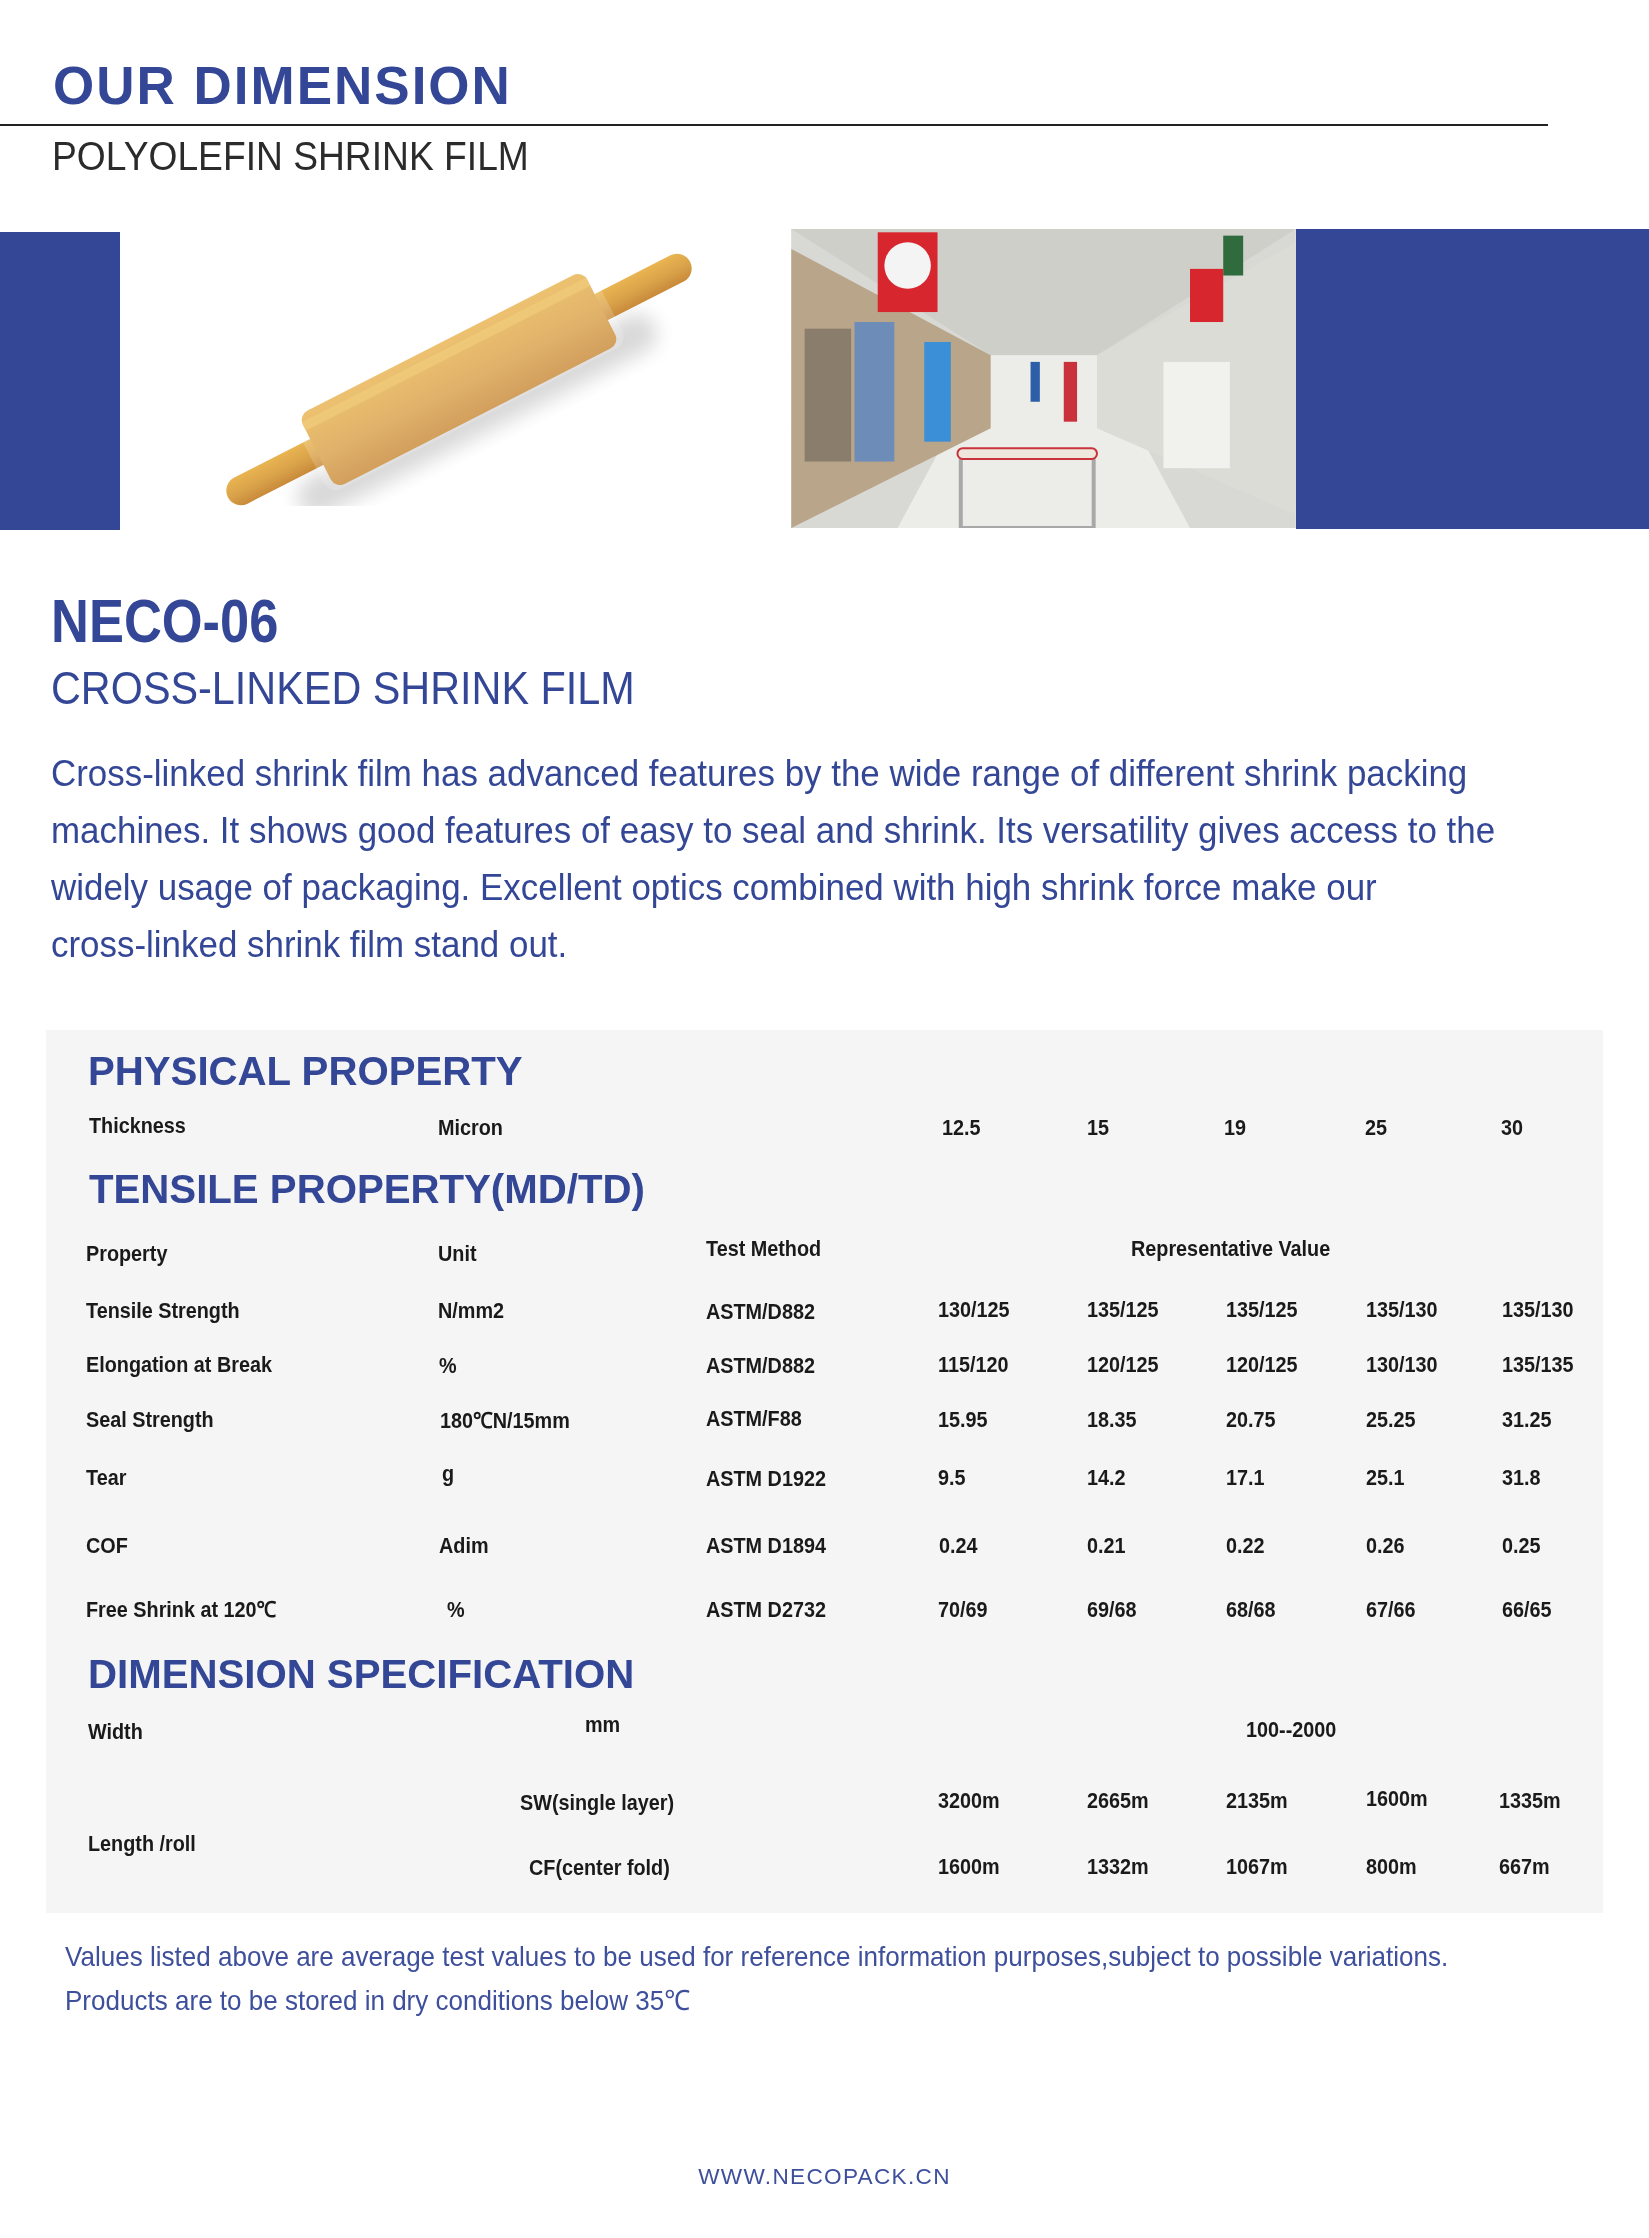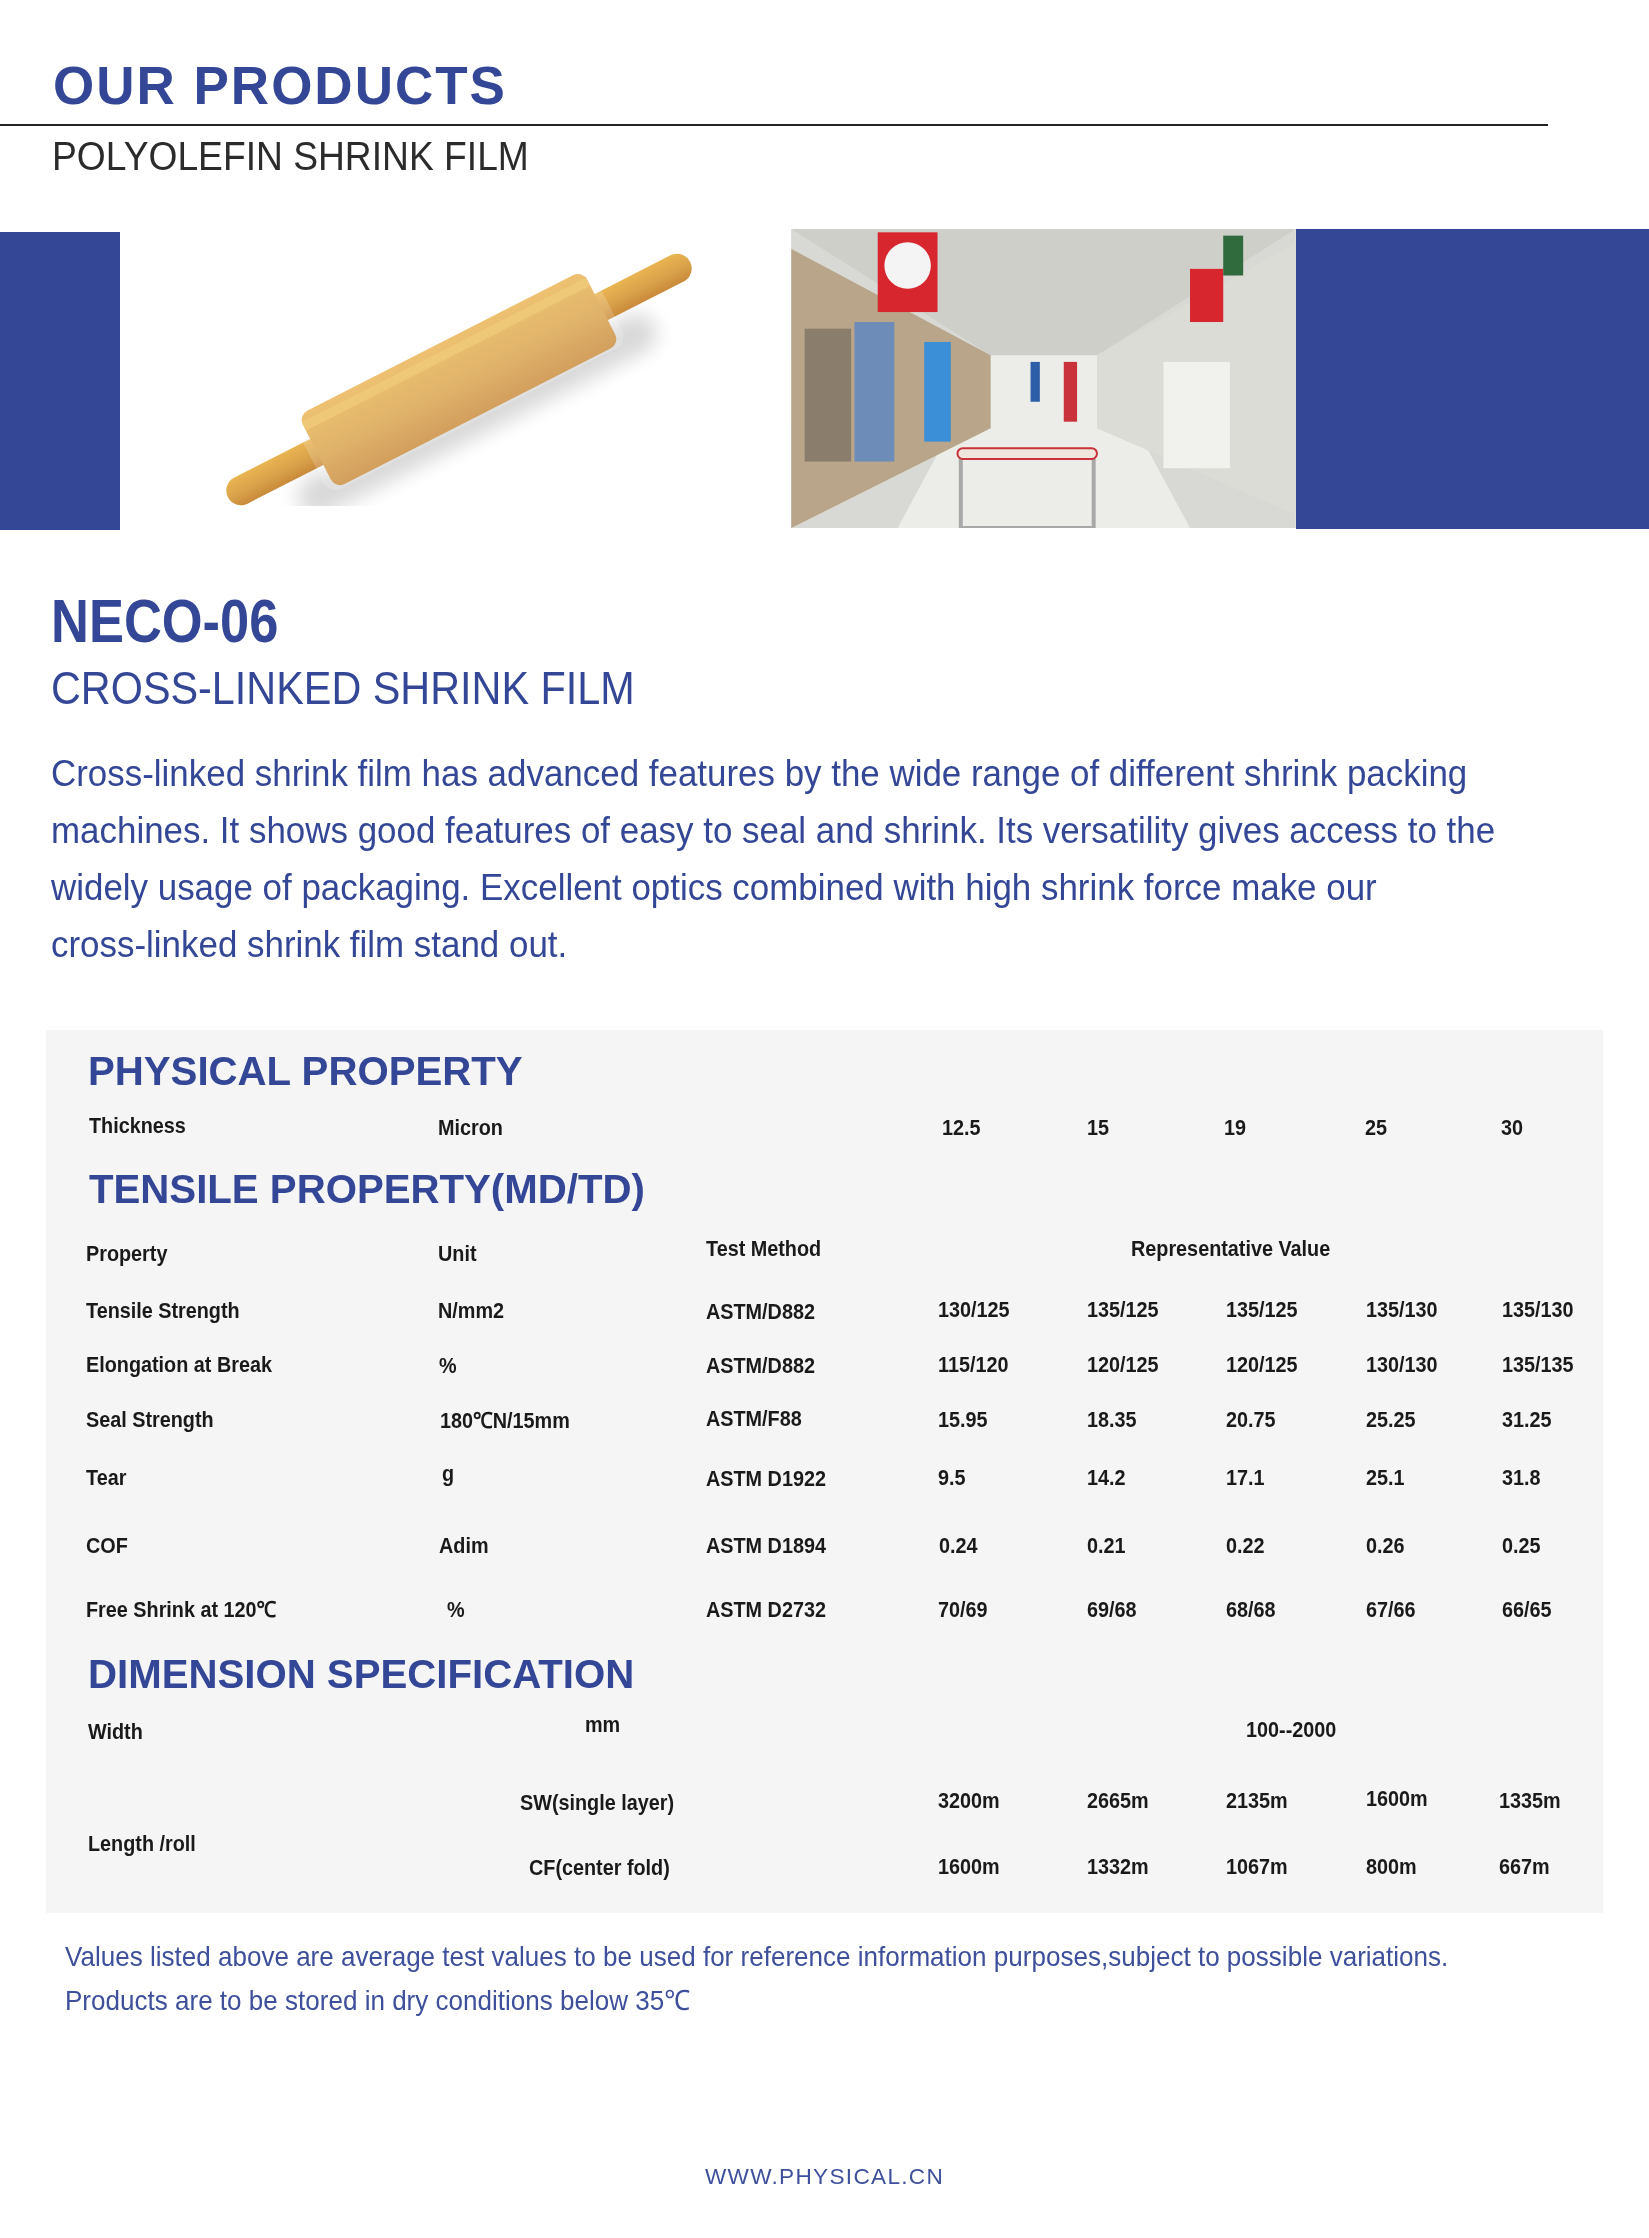--- a/index.html
+++ b/index.html
@@ -27,21 +27,21 @@
   .panel { left:46px; top:1030px; width:1557px; height:883px; background:#f5f5f5; }
   .sec-title { font-size:41px; font-weight:bold; color:#344797; line-height:1; transform:scaleX(0.98); transform-origin:left; }
   .cell { position:absolute; white-space:nowrap; font-size:22px; font-weight:bold; color:#1a1a1a; line-height:1; transform:scaleX(0.9); transform-origin:left; }
 
   .note { font-size:28px; color:#3e4f9c; line-height:1; transform:scaleX(0.93); transform-origin:left; }
   .site { left:0; width:1649px; text-align:center; top:2166px; font-size:22.6px; letter-spacing:1.3px; color:#3e4f9c; line-height:1; }
 </style>
 </head>
 <body>
 
-<div class="abs h-main blue">OUR PRODUCTS</div>
+<div class="abs h-main blue">OUR DIMENSION</div>
 <div class="abs rule"></div>
 <div class="abs h-sub">POLYOLEFIN SHRINK FILM</div>
 
 <div class="abs blk-left"></div>
 <div class="abs pin-wrap">
   <svg width="532" height="253" viewBox="0 0 800 380">
     <defs>
       <linearGradient id="wood" x1="0" y1="0" x2="0" y2="1">
         <stop offset="0" stop-color="#e9b451"></stop>
         <stop offset="0.55" stop-color="#d9a24a"></stop>
@@ -202,14 +202,14 @@
     <div class="cell" style="left:1087px;top:1856px;">1332m</div>
     <div class="cell" style="left:1226px;top:1856px;">1067m</div>
     <div class="cell" style="left:1366px;top:1856px;">800m</div>
     <div class="cell" style="left:1499px;top:1856px;">667m</div>
   </div>
 </div>
 
 <div class="abs note" style="left:65px;top:1943px;">Values listed above are average test values to be used for reference information purposes,subject to possible variations.</div>
 <div class="abs note" style="left:65px;top:1987px;">Products are to be stored in dry conditions below 35℃</div>
 
-<div class="abs site">WWW.PHYSICAL.CN</div>
+<div class="abs site">WWW.NECOPACK.CN</div>
 
 
 </body></html>

